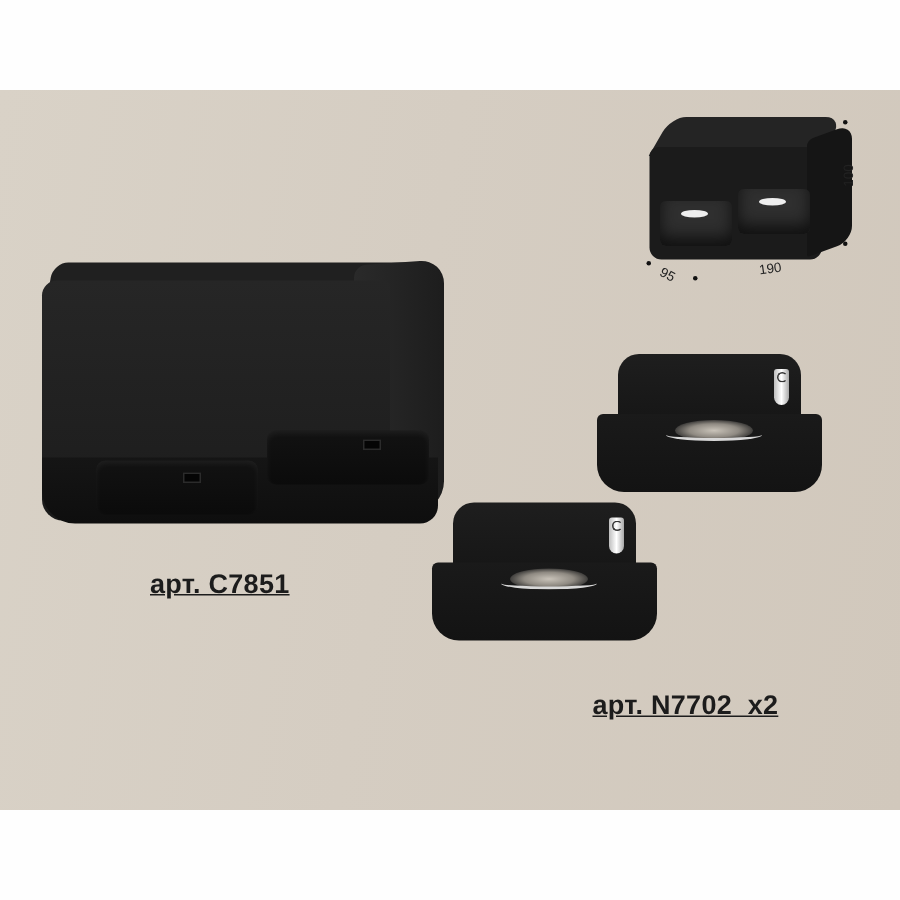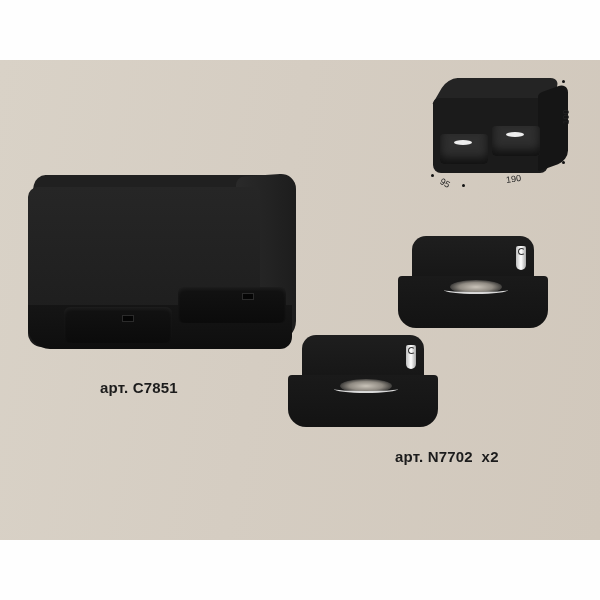--- a/index.html
+++ b/index.html
@@ -99,22 +99,22 @@
     position: absolute; left: 118px; top: 10px; width: 10px; height: 24px;
     background: linear-gradient(90deg, #bdbdbd, #ffffff, #a8a8a8);
     border-radius: 2px 2px 5px 5px;
   }
   .frame .clip::before {
     content: ""; position: absolute; left: 2px; top: 2px; width: 5px; height: 5px;
     border: 1px solid #333; border-radius: 50%; border-right-color: transparent;
   }
 
   .label {
-    position: absolute; font-size: 15px; font-weight: bold; color: #1c1c1c;
-    white-space: pre; letter-spacing: 0.2px;
+    position: absolute; font-size: 18px; font-weight: bold; color: #1c1c1c;
+    white-space: pre; letter-spacing: 0.2px; text-decoration: underline;
   }
 </style>
 </head>
 <body>
 
 <div class="stage">
 
   <div class="abs thumb">
     <div class="ttop"></div>
     <div class="tfront"></div>
@@ -155,14 +155,14 @@
 
   <div class="abs frame" style="left:288px; top:275px;">
     <div class="fback"></div>
     <div class="fbody"></div>
     <div class="fhole"></div>
     <div class="fring"></div>
     <div class="clip"></div>
   </div>
 
   <div class="label" style="left:100px; top:319px;">арт. C7851</div>
-  <div class="label" style="left:395px; top:388px;">арт. N7702  x2</div>
+  <div class="label" style="left:395px; top:400px;">арт. N7702  x2</div>
 </div>
 
 </body></html>

